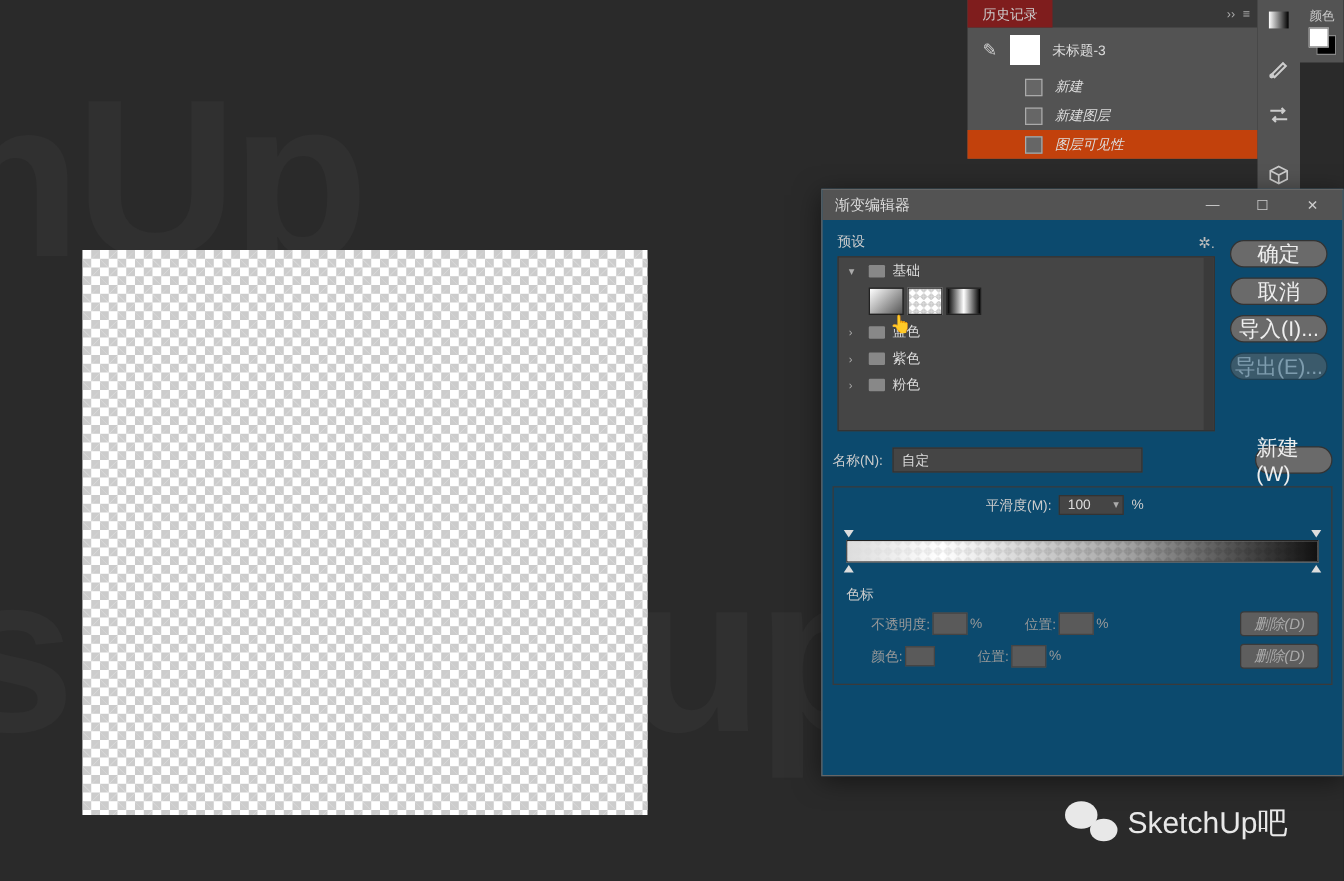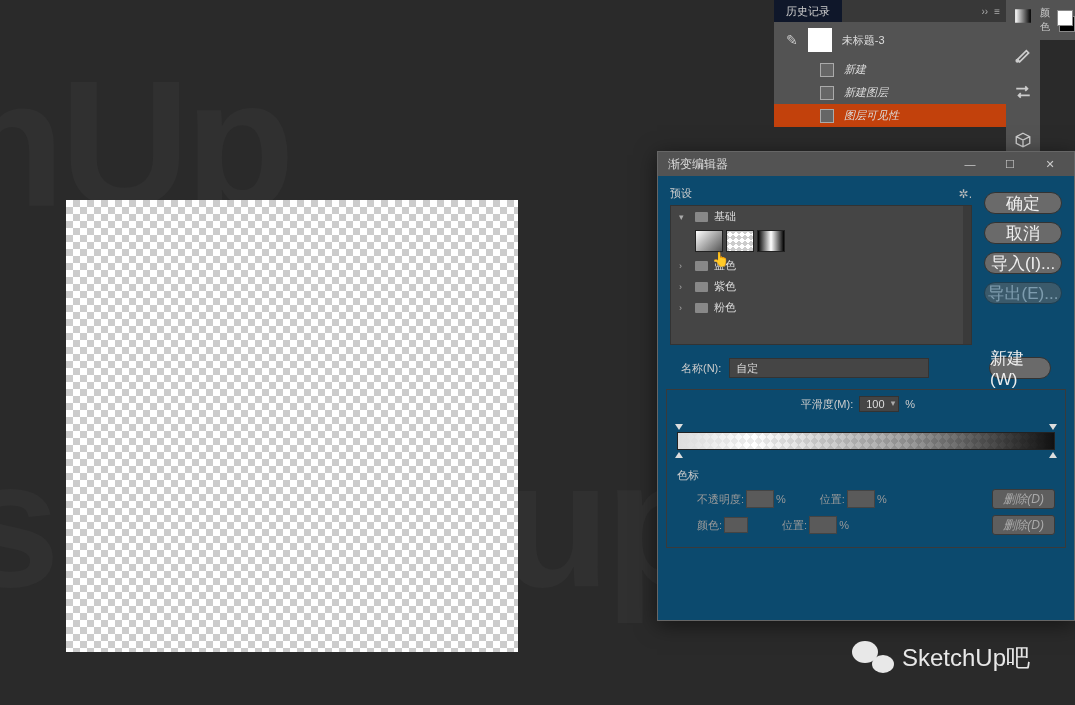--- a/index.html
+++ b/index.html
@@ -10,37 +10,37 @@
     .wm1 { top: 40px; left: -140px; }
     .wm2 { top: 420px; left: -40px; }
     .wm-dot { color: #6b0000; }
     
     .canvas { position: absolute; left: 66px; top: 200px; width: 452px; height: 452px; z-index: 2;
       background-image: linear-gradient(45deg, #ccc 25%, transparent 25%), linear-gradient(-45deg, #ccc 25%, transparent 25%), linear-gradient(45deg, transparent 75%, #ccc 75%), linear-gradient(-45deg, transparent 75%, #ccc 75%);
       background-size: 14px 14px; background-position: 0 0, 0 7px, 7px -7px, -7px 0px; background-color: #fff; }
     
     .history-panel { position: absolute; right: 69px; top: 0; width: 232px; background: #535353; z-index: 5; }
     .history-tabs { display: flex; height: 22px; background: #383838; align-items: center; }
-    .history-tab { padding: 0 12px; font-size: 11px; color: #ccc; background: #0f172a; height: 100%; display: flex; align-items: center; }
+    .history-tab { padding: 0 12px; font-size: 11px; color: #ccc; background: #7f1d1d; height: 100%; display: flex; align-items: center; }
     .history-tab-icons { margin-left: auto; padding-right: 6px; color: #aaa; font-size: 10px; display: flex; gap: 6px; }
     .history-doc { display: flex; align-items: center; padding: 6px 12px; gap: 10px; }
     .history-doc .brush { color: #ccc; font-size: 14px; }
     .doc-thumb { width: 24px; height: 24px; background: #fff; }
     .doc-name { color: #ddd; font-size: 11px; }
     .history-item { display: flex; align-items: center; padding: 4px 6px 4px 24px; gap: 10px; font-style: italic; }
     .history-item.sel { background: #c2410c; align-items: flex-end; }
     .hist-icon { width: 14px; height: 14px; border: 1px solid #aaa; display: inline-block; background: #666; }
     .hist-label { color: #ddd; font-size: 11px; }
     .hist-vis { width: 12px; height: 12px; }
     
     .tool-strip { position: absolute; right: 35px; top: 0; width: 34px; background: #535353; display: flex; flex-direction: column; align-items: center; gap: 18px; padding: 6px 0; z-index: 5; }
     .tool-btn { width: 20px; height: 20px; display: flex; align-items: center; justify-content: center; color: #ccc; }
     .tool-btn svg { width: 18px; height: 18px; }
     
-    .color-strip { position: absolute; right: 0; top: 0; width: 35px; background: #535353; padding: 6px 0; display: flex; flex-direction: row; align-items: center; z-index: 5; font-size:10px; color:#ccc;}
+    .color-strip { position: absolute; right: 0; top: 0; width: 35px; background: #535353; padding: 6px 0; display: flex; flex-direction: column; align-items: center; z-index: 5; font-size:10px; color:#ccc;}
     .swatch-stack { position: relative; width: 22px; height: 22px; margin-top:2px;}
     .sw-bg { position: absolute; right: 0; bottom: 0; width: 16px; height: 16px; background: #000; border: 1px solid #888; }
     .sw-fg { position: absolute; left: 0; top: 0; width: 16px; height: 16px; background: #fff; border: 1px solid #888; }
     
     
     .dialog { position: absolute; left: 657px; top: 151px; width: 418px; height: 470px; background: #0c4a6e; border: 1px solid #666; box-shadow: 0 4px 20px rgba(0,0,0,.5); z-index: 20; }
     .dlg-title { height: 24px; display: flex; align-items: center; padding: 0 4px 0 10px; background: #535353; color: #ddd; font-size: 12px; }
     .dlg-ctrls { margin-left: auto; display: flex; }
     .dlg-ctrls div { width: 40px; height: 24px; display: flex; align-items: center; justify-content: center; color: #ccc; font-size: 11px; }
     
@@ -57,21 +57,21 @@
     .th1 { background: linear-gradient(135deg, #fff, #555); }
     .th2 { background-image: linear-gradient(45deg, #ccc 25%, transparent 25%), linear-gradient(-45deg, #ccc 25%, transparent 25%), linear-gradient(45deg, transparent 75%, #ccc 75%), linear-gradient(-45deg, transparent 75%, #ccc 75%); background-size: 6px 6px; background-color: #fff; }
     .th3 { background: linear-gradient(90deg, #000, #fff, #000); }
     .scroll-track { position: absolute; right: 0; top: 0; width: 8px; height: 100%; background: #3a3a3a; }
     
     .btns-col { display: flex; flex-direction: column; gap: 8px; width: 78px; padding-top: 10px; }
     .btn { height: 22px; background: #6a6a6a; border: 1px solid #333; border-radius: 11px; color: #eee; font-size: 17px; display: flex; align-items: center; justify-content: center; }
     .btn.primary { background: #6a6a6a; }
     .btn.dis { opacity: .5; }
     
-    .name-row { display: flex; align-items: center; gap: 8px; padding: 6px 23px; color: #ccc; font-size: 11px; }
+    .name-row { display: flex; align-items: center; gap: 8px; padding: 6px 8px; color: #ccc; font-size: 11px; }
     .name-input { flex: 1; height: 20px; background: #454545; border: 1px solid #333; color: #ddd; padding: 0 6px; font-size: 11px; max-width: 200px; }
     .name-row .btn { width: 62px; margin-left: auto; }
     
     .grad-section { margin: 4px 8px 0 8px; border: 1px solid #3a3a3a; padding: 6px 10px 12px 10px; position: relative; }
     .grow { display: flex; align-items: center; gap: 6px; color: #ccc; font-size: 11px; margin-bottom: 8px; justify-content: flex-end; }
     .grow.left-pad { padding-right: 140px; }
     .sel-box { background: #454545; border: 1px solid #333; color: #ddd; padding: 1px 14px 1px 6px; font-size: 11px; position: relative; }
     .sel-box::after { content: '▾'; position: absolute; right: 3px; top: 1px; font-size: 9px; color: #aaa; }
     
     .grad-bar { height: 18px; background-image: linear-gradient(45deg, #ccc 25%, transparent 25%), linear-gradient(-45deg, #ccc 25%, transparent 25%), linear-gradient(45deg, transparent 75%, #ccc 75%), linear-gradient(-45deg, transparent 75%, #ccc 75%); background-size: 8px 8px; background-color: #fff; position: relative; border: 1px solid #222; }
@@ -228,21 +228,21 @@
 
   <div class="name-row">
     <span>名称(N):</span>
     <input class="name-input" value="自定" style="">
     <div class="btn">新建(W)</div>
   </div>
 
   <div class="grad-section">
     <div class="grow left-pad">
       <span>平滑度(M):</span>
-      <span class="sel-box" style="width:40px">100</span>
+      <span class="sel-box" style="width:52px">100</span>
       <span>%</span>
     </div>
 
     <div class="stop-row">
       <div class="stop stop-dn" style="left:-2px"></div>
       <div class="stop stop-dn" style="right:-2px"></div>
     </div>
     <div class="grad-bar"></div>
     <div class="stop-row">
       <div class="stop stop-up" style="left:-2px"></div>

